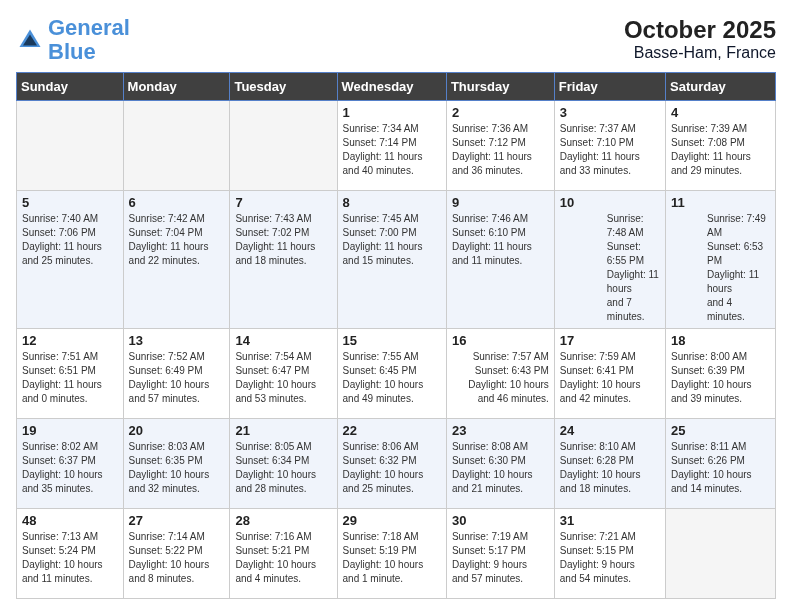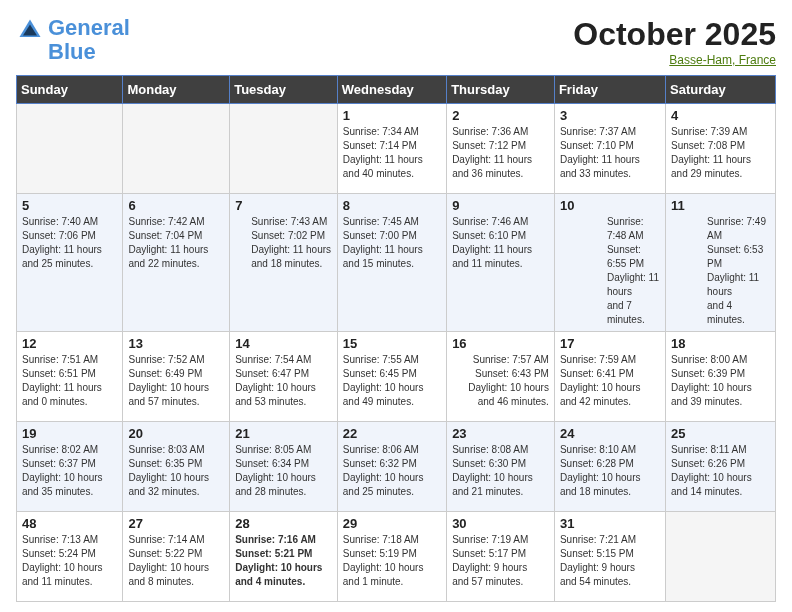--- a/index.html
+++ b/index.html
@@ -11,48 +11,47 @@
       padding: 16px;
     }
     .header {
       display: flex;
       justify-content: space-between;
       align-items: flex-start;
       margin-bottom: 8px;
     }
     .logo {
       display: flex;
-      align-items: flex-start;
+      align-items: center;
     }
     .logo-text {
       font-size: 22px;
       font-weight: bold;
       color: #1a3a5c;
       line-height: 1.1;
     }
     .logo-text span {
       color: #4a90d9;
     }
     .logo-icon {
       width: 28px;
       height: 28px;
       margin-right: 4px;
     }
     .title-block {
       text-align: right;
     }
     .month-title {
-      font-size: 32px;
+      font-size: 24px;
       font-weight: bold;
       color: #222;
     }
     .subtitle {
-      font-size: 12px;
-      color: #4d7c0f;
-      text-decoration: underline;
+      font-size: 16px;
+      color: #0f172a;
     }
     table {
       width: 100%;
       border-collapse: collapse;
       font-size: 11px;
     }
     thead tr th {
       background: #404040;
       color: #fff;
       padding: 6px 4px;
@@ -175,21 +174,21 @@
         </td>
         <td>
           <span class="day-num">6</span>
           <div class="day-info" style="white-space: pre-line;">Sunrise: 7:42 AM
 Sunset: 7:04 PM
 Daylight: 11 hours
 and 22 minutes.</div>
         </td>
         <td>
           <span class="day-num">7</span>
-          <div class="day-info" style="white-space: pre-line; margin-left: 16px;">Sunrise: 7:43 AM
+          <div class="day-info" style="white-space: pre-line;">Sunrise: 7:43 AM
 Sunset: 7:02 PM
 Daylight: 11 hours
 and 18 minutes.</div>
         </td>
         <td>
           <span class="day-num">8</span>
           <div class="day-info" style="white-space: pre-line;">Sunrise: 7:45 AM
 Sunset: 7:00 PM
 Daylight: 11 hours
 and 15 minutes.</div>
@@ -328,21 +327,21 @@
         </td>
         <td>
           <span class="day-num">27</span>
           <div class="day-info" style="white-space: pre-line;">Sunrise: 7:14 AM
 Sunset: 5:22 PM
 Daylight: 10 hours
 and 8 minutes.</div>
         </td>
         <td>
           <span class="day-num">28</span>
-          <div class="day-info" style="white-space: pre-line; font-weight: bold;">Sunrise: 7:16 AM
+          <div class="day-info" style="white-space: pre-line;">Sunrise: 7:16 AM
 Sunset: 5:21 PM
 Daylight: 10 hours
 and 4 minutes.</div>
         </td>
         <td>
           <span class="day-num">29</span>
           <div class="day-info" style="white-space: pre-line;">Sunrise: 7:18 AM
 Sunset: 5:19 PM
 Daylight: 10 hours
 and 1 minute.</div>

